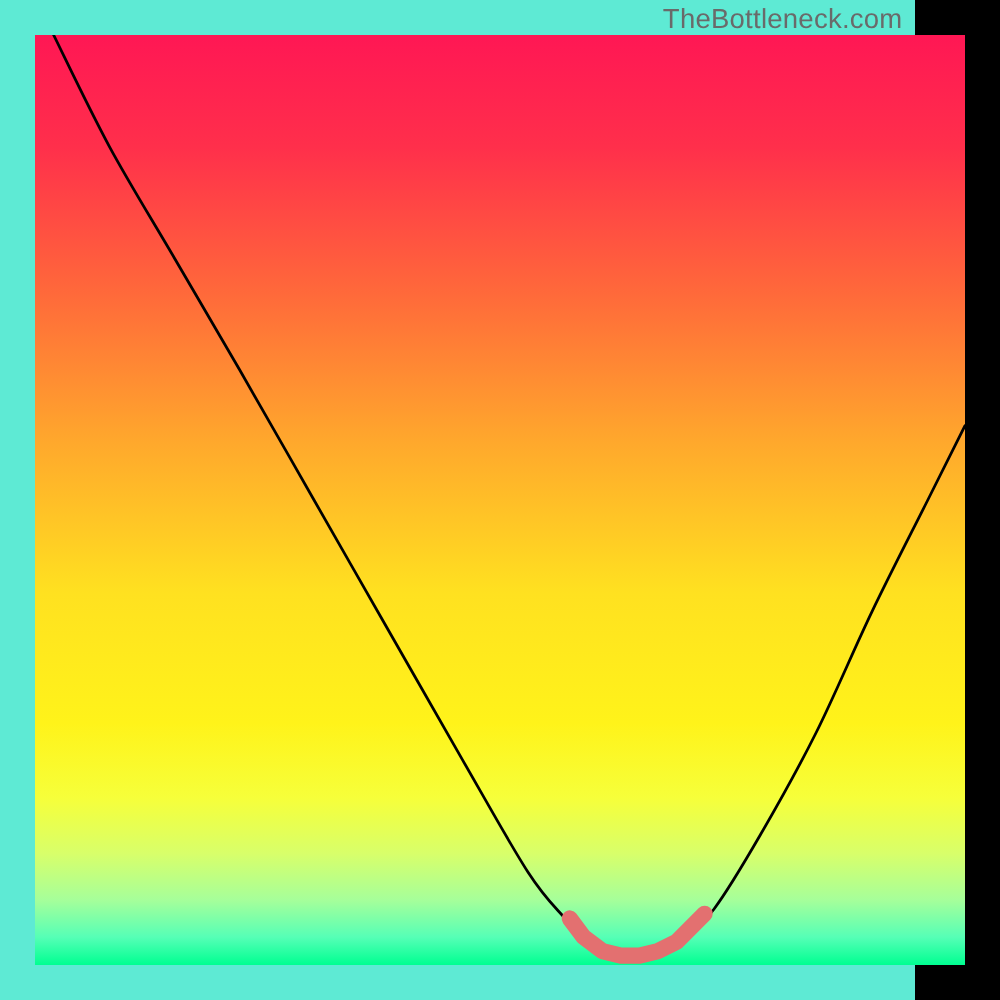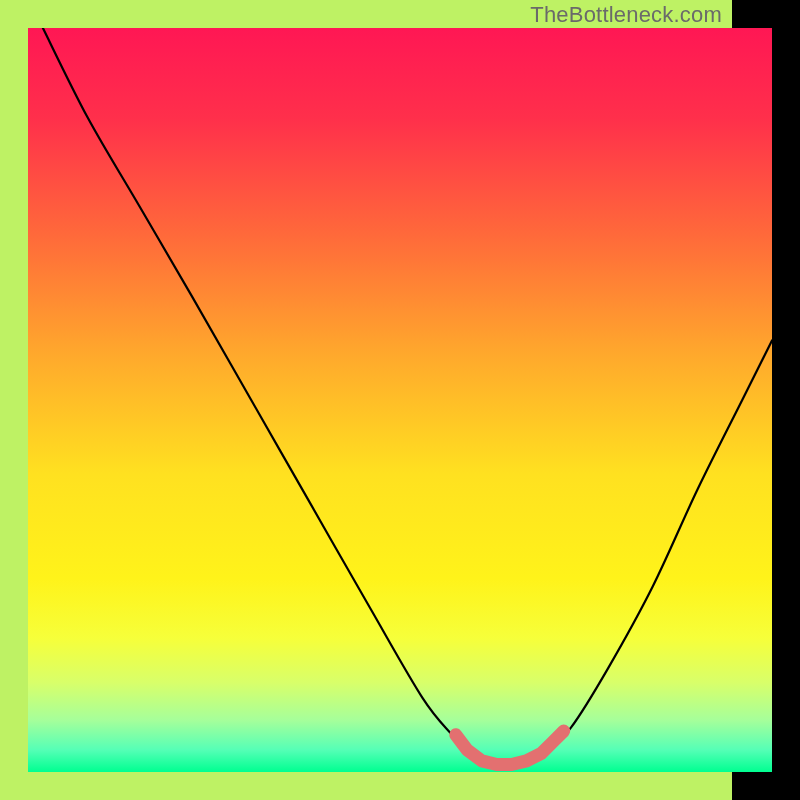--- a/index.html
+++ b/index.html
@@ -8,21 +8,21 @@
     width: 800px;
     height: 800px;
     background: #000;
     overflow: hidden;
     font-family: Arial, Helvetica, sans-serif;
   }
   .frame {
     position: relative;
     width: 732px;
     height: 800px;
-    background: #bef264;
+    background: #5eead4;
     text-align: center;
   }
   .watermark {
     position: absolute;
     top: 2px;
     right: 10px;
     color: #6a6a6a;
     font-size: 22px;
     font-weight: 500;
     letter-spacing: 0.2px;

